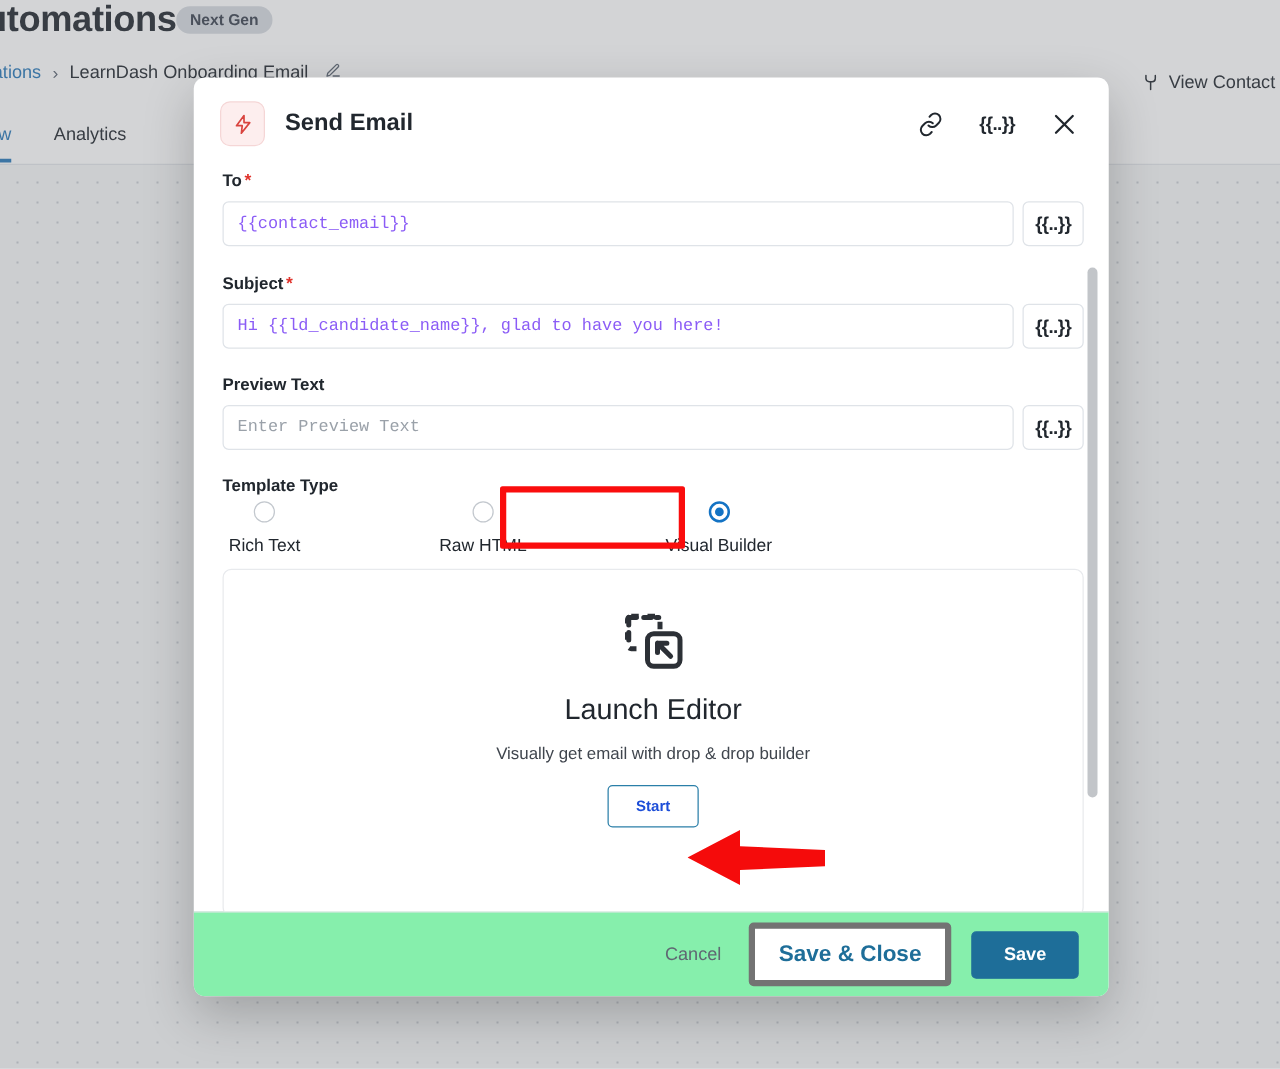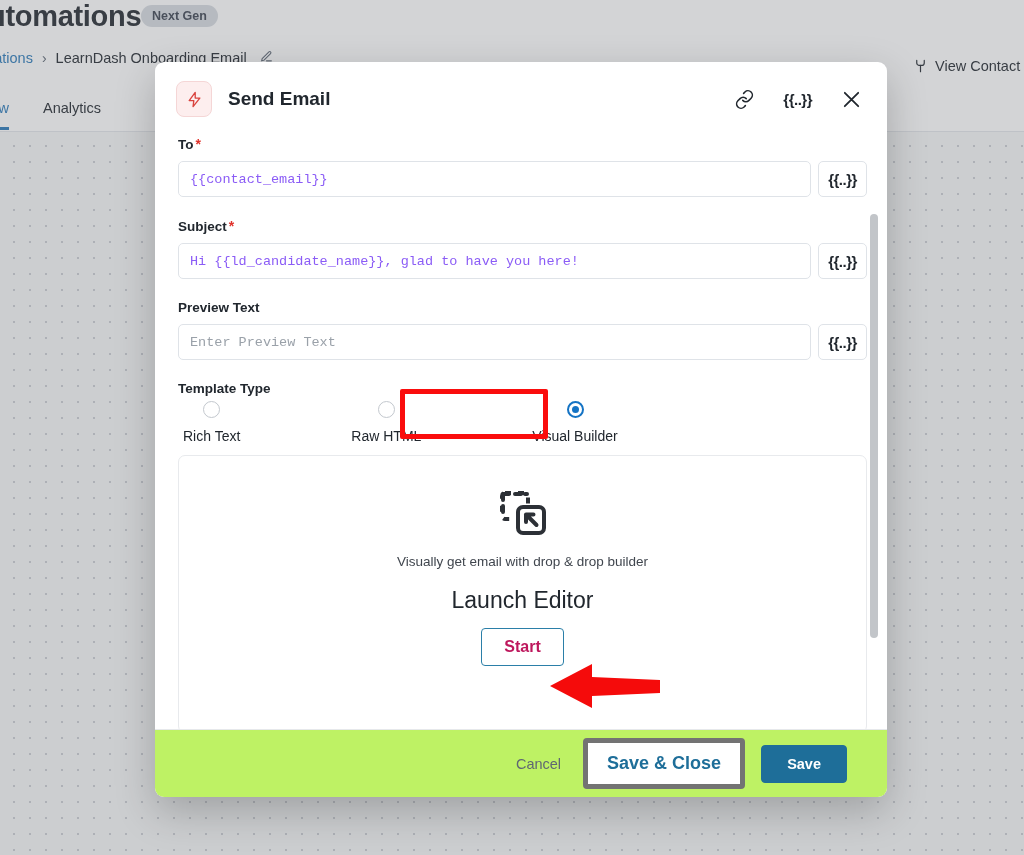--- a/index.html
+++ b/index.html
@@ -305,22 +305,22 @@
   #editor-sub {
     font-size: 13.5px;
     color: #40464e;
     margin: 0 0 18px 0;
   }
   #start-button {
     display: inline-block;
     border: 1px solid #2b7fa8;
     border-radius: 4px;
     background: #fff;
-    color: #be185d;
-    font-size: 16px;
+    color: #1d4ed8;
+    font-size: 12px;
     font-weight: 700;
     padding: 9px 22px;
     cursor: pointer;
     font-family: "Liberation Sans", sans-serif;
   }
 
   
   #red-arrow {
     position: absolute;
     left: 550px; top: 663px;
@@ -345,23 +345,23 @@
 
   
   #modal-footer {
     flex: 0 0 68px;
     height: 68px;
     border-top: 1px solid #e6e8eb;
     display: flex;
     align-items: center;
     justify-content: flex-end;
     gap: 16px;
-    padding-right: 40px;
+    padding-right: 24px;
     box-sizing: border-box;
-    background: #bef264;
+    background: #86efac;
   }
   #cancel-button {
     background: none;
     border: none;
     color: #5f6772;
     font-size: 14.5px;
     cursor: pointer;
     padding: 9px 6px;
     font-family: "Liberation Sans", sans-serif;
   }
@@ -506,22 +506,22 @@
 
       <div id="editor-card">
         <div id="editor-icon">
           <svg width="56" height="56" viewBox="0 0 56 56" fill="none">
             <path d="M8 10h6M20 10h6M32 10v0M8 10v6M8 22v6M32 10h-2" stroke="#2c3036" stroke-width="4" stroke-linecap="round" stroke-dasharray="6 7"></path>
             <rect x="7" y="9" width="26" height="26" rx="3" stroke="#2c3036" stroke-width="4" stroke-dasharray="6 7" fill="none"></rect>
             <rect x="23" y="23" width="26" height="26" rx="5" stroke="#2c3036" stroke-width="4" fill="#ffffff"></rect>
             <path d="M41.5 41 31 30.5M31 30.5h7.5M31 30.5V38" stroke="#2c3036" stroke-width="4" stroke-linecap="round" stroke-linejoin="round"></path>
           </svg>
         </div>
+        <div id="editor-heading">Launch Editor</div>
         <div id="editor-sub">Visually get email with drop &amp; drop builder</div>
-        <div id="editor-heading">Launch Editor</div>
         <button id="start-button">Start</button>
       </div>
 
     </div>
 
     <div id="modal-scrollbar">
       <div id="modal-scroll-thumb"></div>
     </div>
   </div>
 

